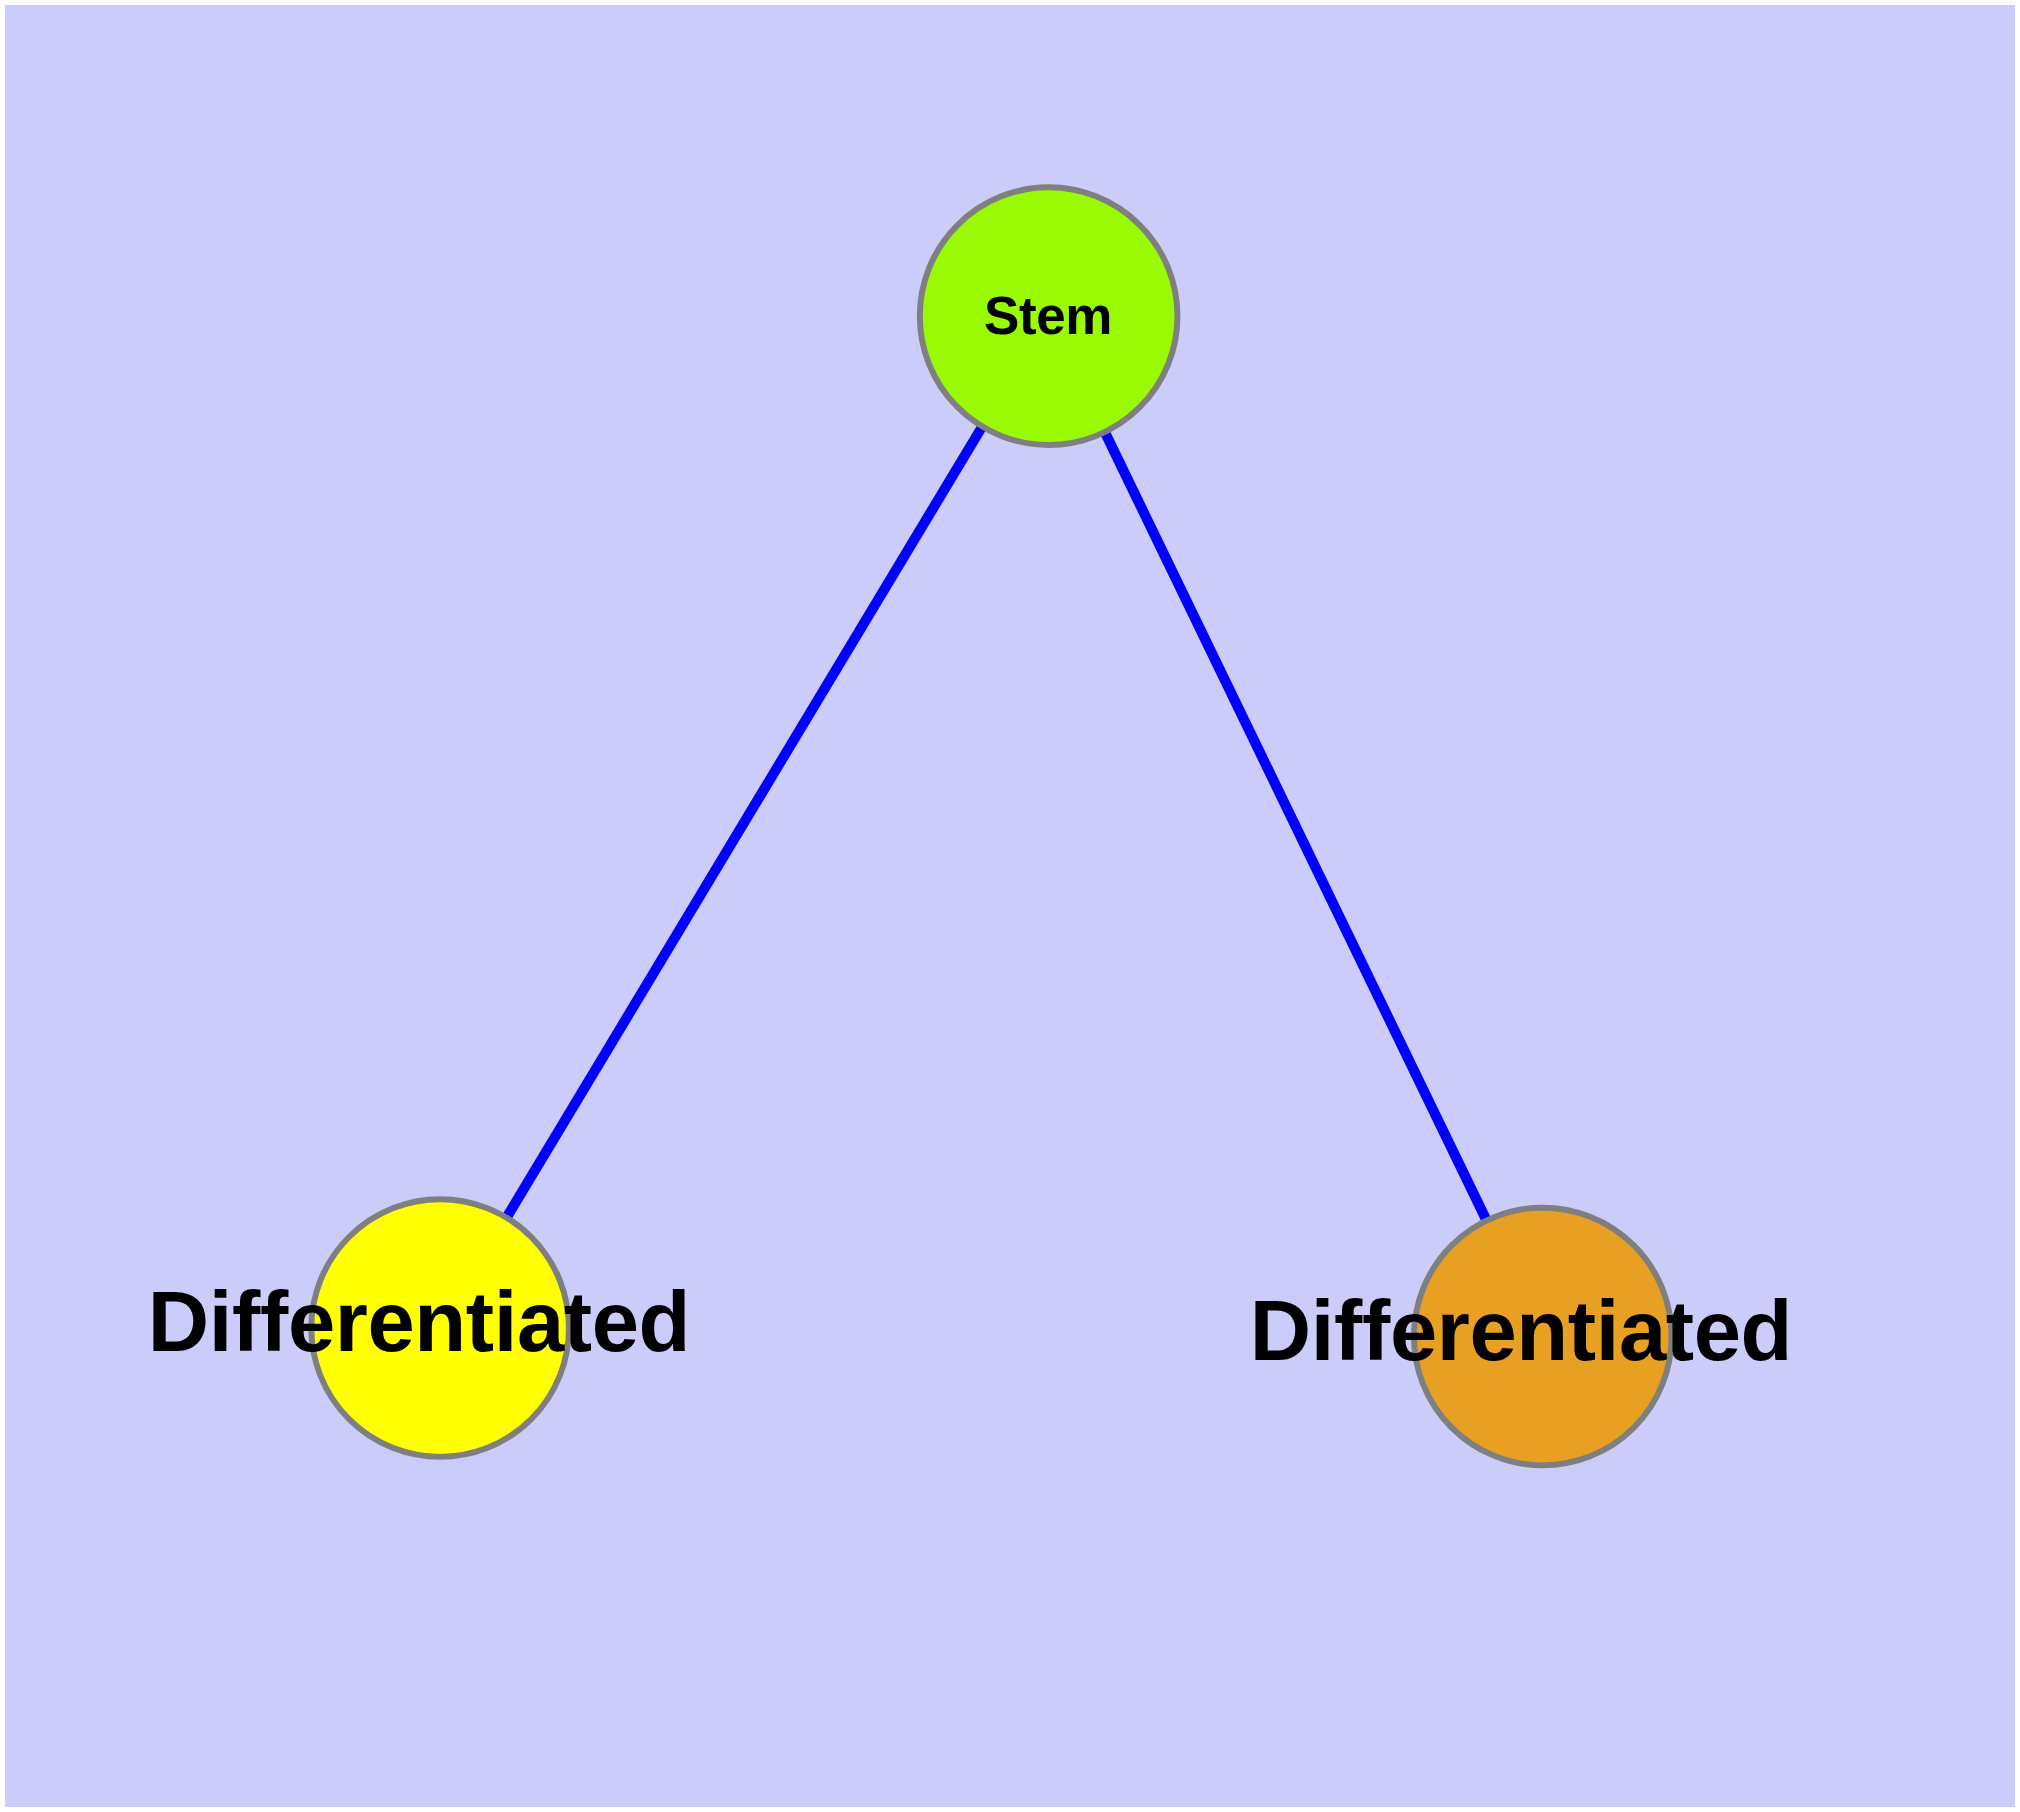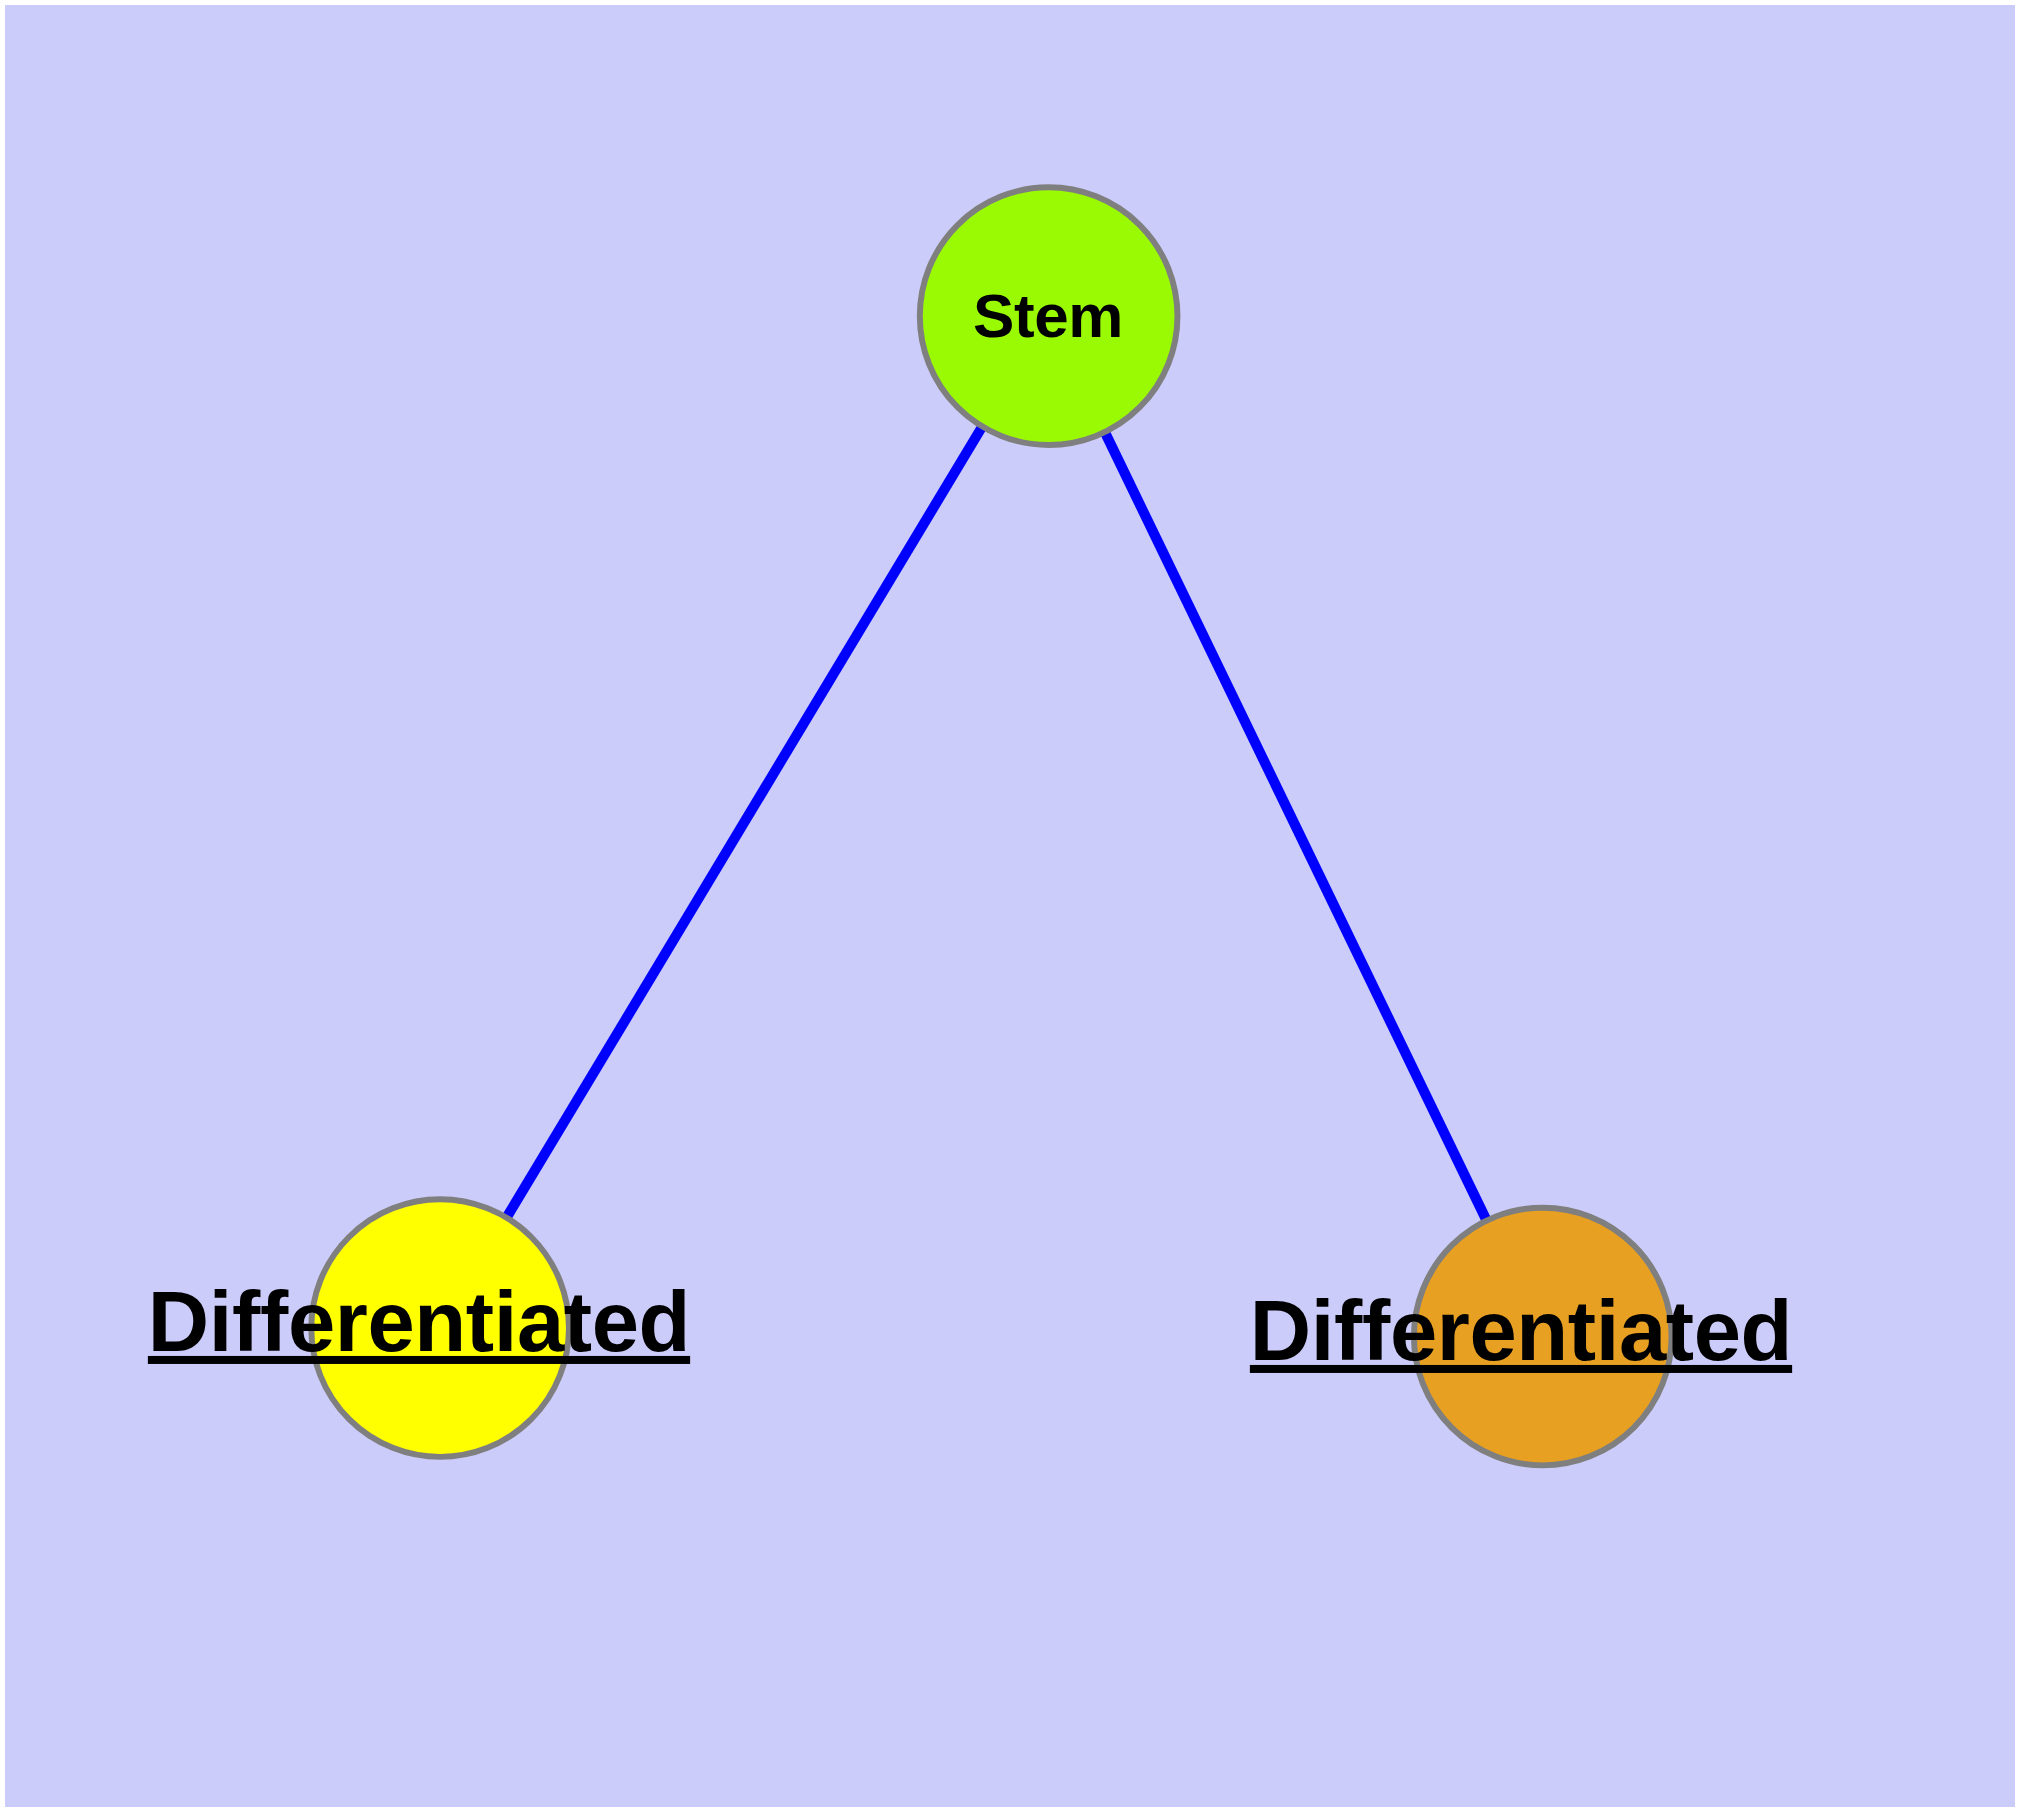--- a/index.html
+++ b/index.html
@@ -39,21 +39,21 @@
     font-family: "Liberation Sans", "DejaVu Sans", sans-serif;
     text-align: center;
     white-space: pre;
     line-height: 1.06;
     letter-spacing: -0.4px;
     transform: translate(-50%, -50%);
     pointer-events: none;
     -webkit-font-smoothing: antialiased;
   }
   .label-stem { font-size: 81px; }
-  .label-multiline { font-size: 85px; text-decoration: underline; }
+  .label-multiline { font-size: 85px; }
 </style>
 </head>
 <body>
 
 <div id="canvas">
 
   <div id="plot-area"></div>
 
   <svg id="graph-svg" viewBox="0 0 2384 2138" xmlns="http://www.w3.org/2000/svg">
     <g id="edge-layer">
@@ -61,19 +61,19 @@
         <line x1="1303.6796831527224" y1="510.70555491574237" x2="1753.3203168472776" y2="1439.2944450842576" stroke="#0000ff" stroke-width="12" stroke-linecap="butt"></line>
       </g>
     <g id="node-layer">
         <circle cx="1237" cy="373" r="152" fill="#9afa04" stroke="#7f7f7f" stroke-width="7"></circle>
         <circle cx="519" cy="1567" r="152" fill="#ffff00" stroke="#7f7f7f" stroke-width="7"></circle>
         <circle cx="1820" cy="1577" r="152" fill="#e8a022" stroke="#7f7f7f" stroke-width="7"></circle>
       </g>
   </svg>
 
   <div id="label-layer">
-      <div class="node-label label-stem" style="left: 1048px; top: 316px; font-size: 62px; color: rgb(0, 0, 0);"><span>Stem</span></div>
+      <div class="node-label label-stem" style="left: 1048px; top: 316px; font-size: 53px; color: rgb(0, 0, 0);"><span>Stem</span></div>
       <div class="node-label label-multiline" style="left: 419px; top: 1322px; font-size: 85px; color: rgb(0, 0, 0);"><span>Differentiated</span><br></div>
       <div class="node-label label-multiline" style="left: 1521px; top: 1331px; font-size: 85px; color: rgb(0, 0, 0);"><span>Differentiated</span><br></div>
     </div>
 
 </div>
 
 
 </body></html>

